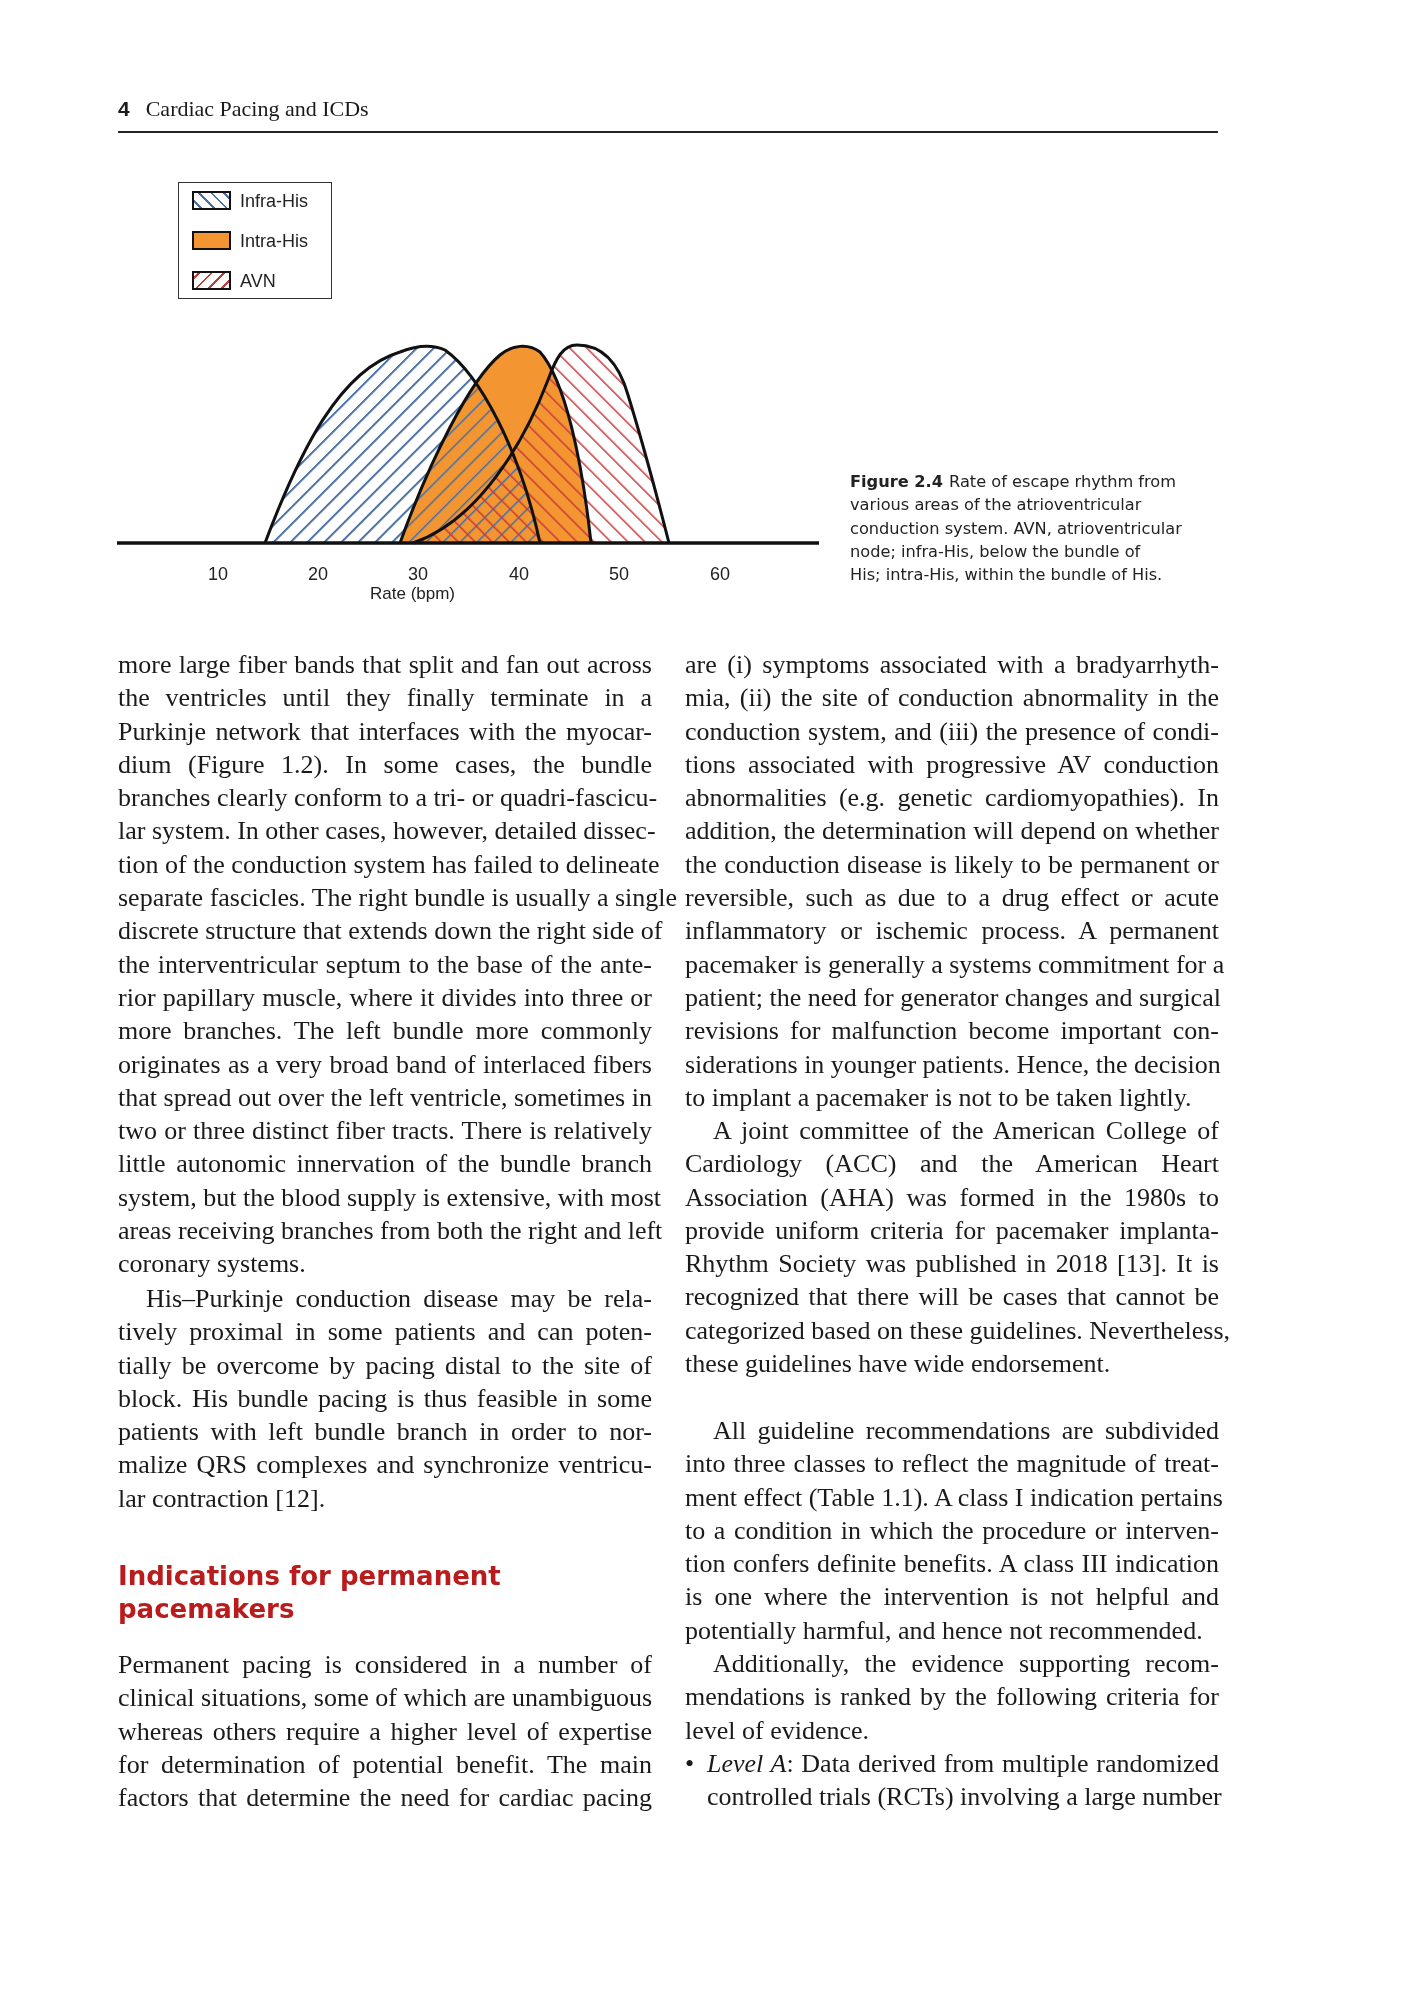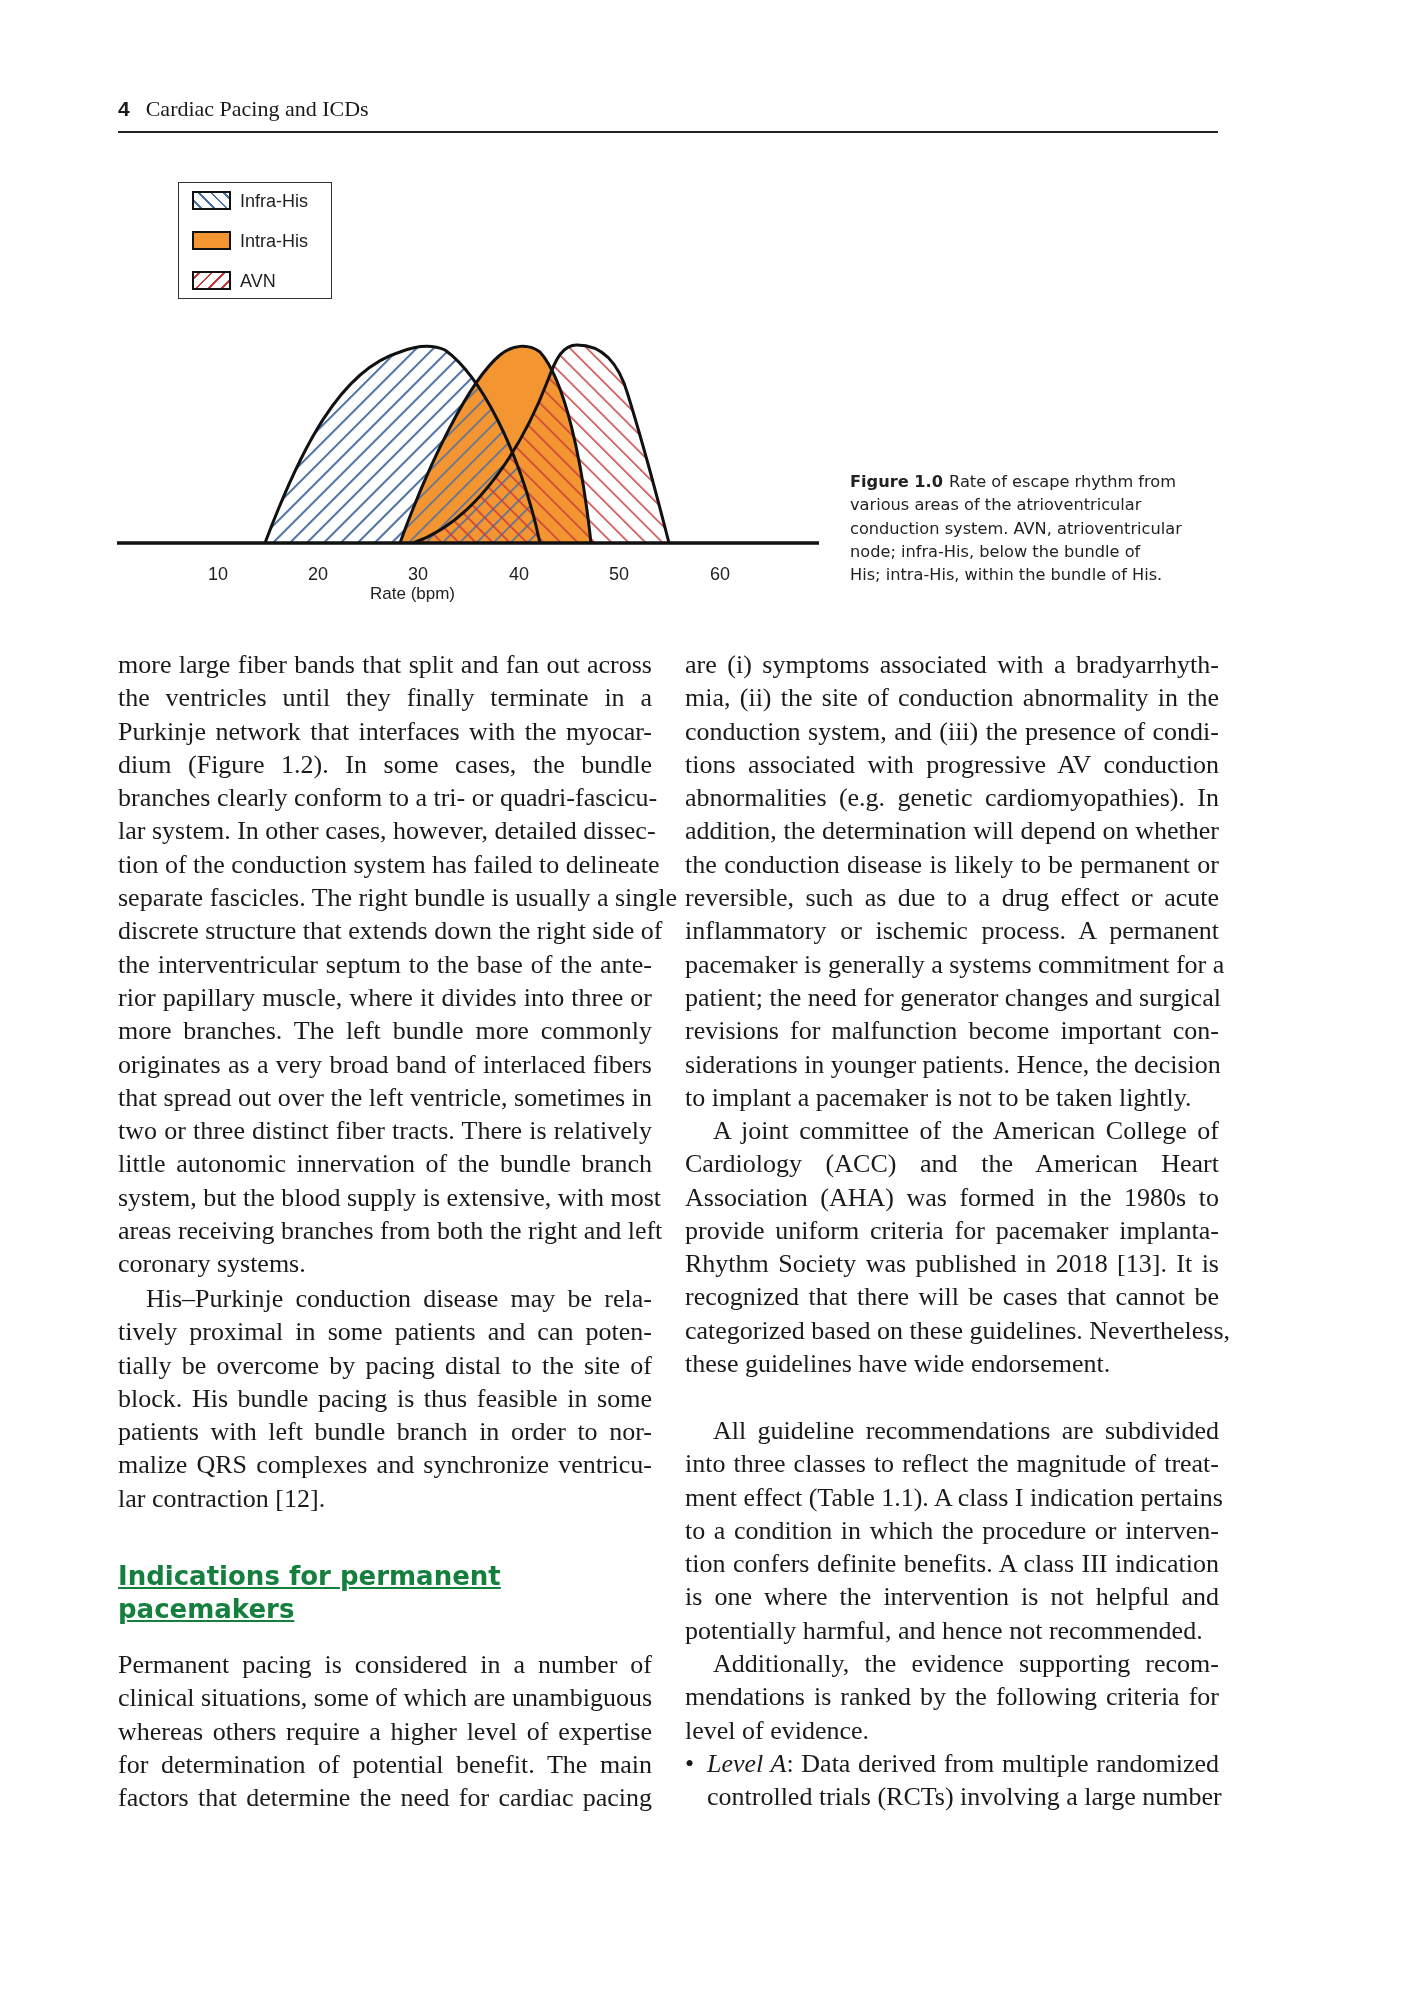--- a/index.html
+++ b/index.html
@@ -25,21 +25,21 @@
   .caption .fig { font-weight:bold; margin-right:6px; }
 
   .col { position:absolute; width:534px; font-family:"Liberation Serif", serif; font-size:26px; line-height:33.3px; color:#1a1a1a; }
   .col .ln { display:block; height:33.3px; white-space:nowrap; text-align:justify; text-align-last:justify; overflow:visible; }
   .col .ln.last { text-align-last:left; }
   .col .ln.indent { text-indent:28px; }
   .col .ln.bullet-ln { padding-left:22px; box-sizing:border-box; position:relative; }
   .col .ln.bullet-ln .dot { position:absolute; left:0; top:0; }
   .col-left { left:118px; }
   .col-right { left:685px; }
-  .section-heading { position:absolute; left:118px; top:1560px; width:534px; font-family:"DejaVu Sans", sans-serif; font-weight:bold; font-size:26px; line-height:33px; color:#15803d;text-decoration:underline; }
+  .section-heading { position:absolute; left:118px; top:1560px; width:534px; font-family:"DejaVu Sans", sans-serif; font-weight:bold; font-size:26px; line-height:33px; color:#b91c1c; }
   i { font-style:italic; }
 </style>
 </head>
 <body>
 
 <div class="abs running-head">
   <span class="pno">4</span><span>Cardiac Pacing and ICDs</span>
 </div>
 <div class="abs head-rule"></div>
 
@@ -91,21 +91,21 @@
     <span class="swatch sw-intra"></span>
     <span class="legend-label">Intra-His</span>
   </div>
   <div class="legend-row" style="top:88px">
     <span class="swatch sw-avn"></span>
     <span class="legend-label">AVN</span>
   </div>
 </div>
 
 <div class="abs caption">
-  <div><span class="fig">Figure 1.0</span><span>Rate of escape rhythm from</span></div>
+  <div><span class="fig">Figure 2.4</span><span>Rate of escape rhythm from</span></div>
   <div>various areas of the atrioventricular</div>
   <div>conduction system. AVN, atrioventricular</div>
   <div>node; infra-His, below the bundle of</div>
   <div>His; intra-His, within the bundle of His.</div>
 </div>
 
 <div class="col col-left" style="top:648px">
     <span class="ln">more large fiber bands that split and fan out across</span>
     <span class="ln">the ventricles until they finally terminate in a</span>
     <span class="ln">Purkinje network that interfaces with the myocar-</span>

